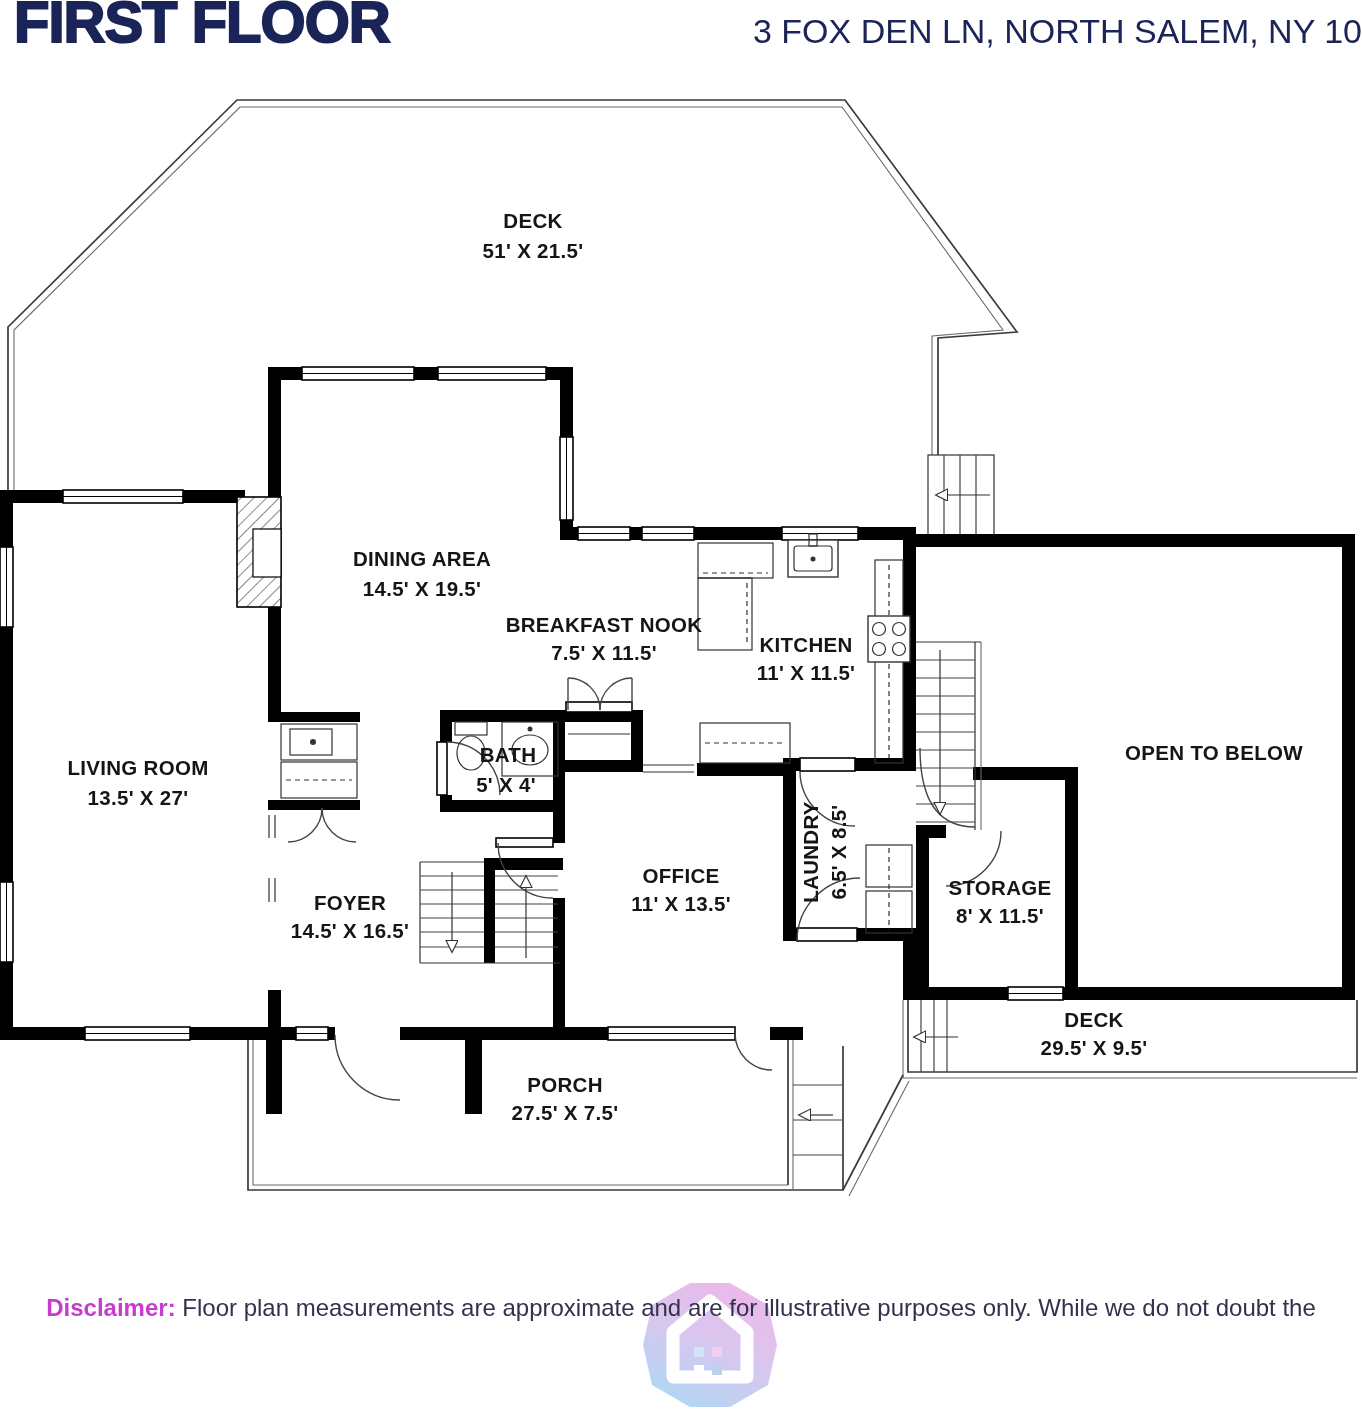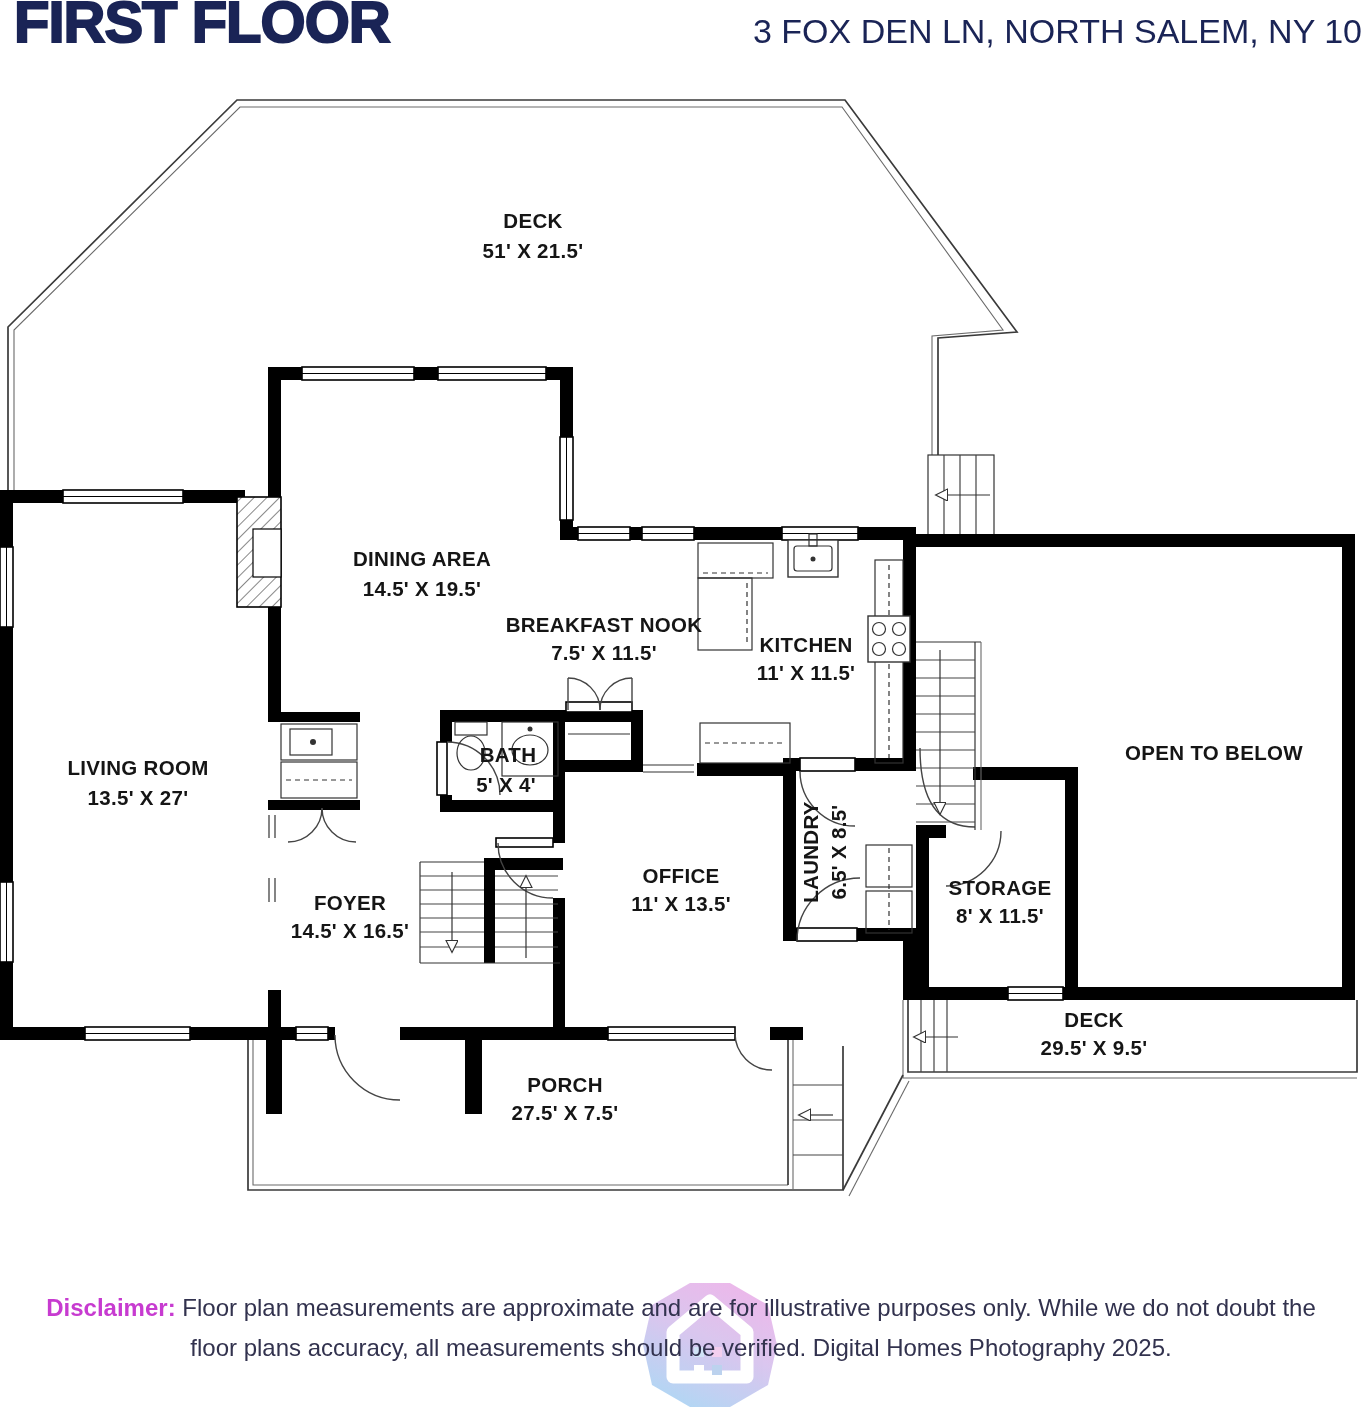--- a/index.html
+++ b/index.html
@@ -408,14 +408,13 @@
     <path d="M 673,1377 L 673,1332 L 710,1301 L 747,1332 L 747,1377 Z" fill="none" stroke="#ffffff" stroke-width="13" stroke-linejoin="round"></path>
     <rect x="694" y="1347" width="10" height="10" fill="#cfe2f7"></rect>
     <rect x="712" y="1347" width="10" height="10" fill="#f3cdef"></rect>
     <rect x="694" y="1365" width="10" height="10" fill="#ffffff"></rect>
     <rect x="712" y="1365" width="10" height="10" fill="#b9d0ee"></rect>
   </g>
 </svg>
 
 <div class="disclaimer">
   <div><span class="mag">Disclaimer:</span><span> Floor plan measurements are approximate and are for illustrative purposes only. While we do not doubt the</span></div>
-  <div>floor plans accuracy, all measurements should be verified. Digital Homes Photography 2025.</div>
 </div>
 
 </body></html>

